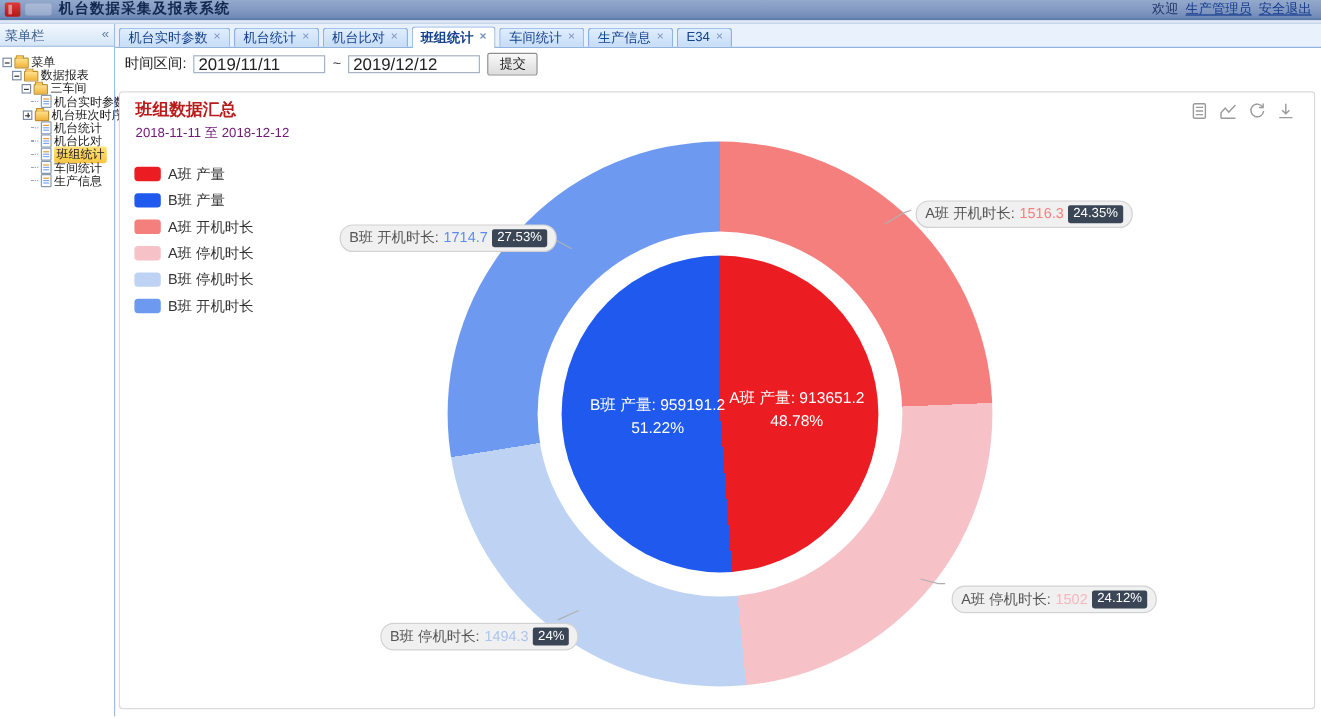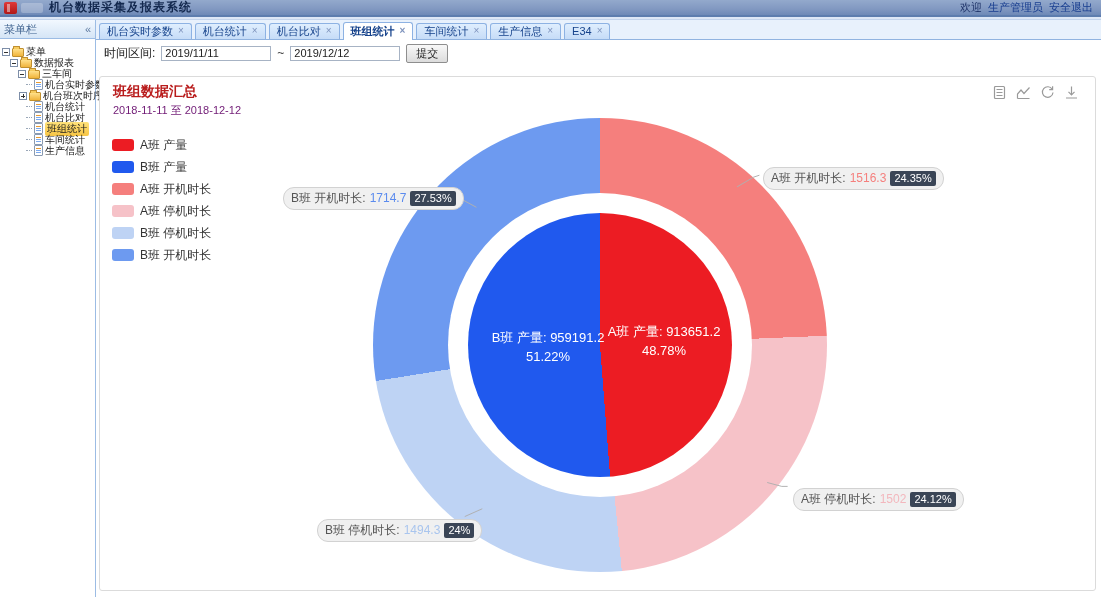--- a/index.html
+++ b/index.html
@@ -8,21 +8,21 @@
 
   
   .app-header { height:17px; background:linear-gradient(180deg,#93a9cc 0%,#8198c1 60%,#6e89b7 100%);
     border-bottom:2px solid #5d7dae; display:flex; align-items:center; padding:0 8px 0 4px; }
   .logo { width:13px; height:12px; background:linear-gradient(180deg,#e03a3a,#b01818);
     border-radius:2px; margin-right:4px; position:relative; }
   .logo::after { content:""; position:absolute; left:3px; top:2px; width:3px; height:8px; background:#f2eded; opacity:.5;}
   .logo-ghost { width:22px; height:10px; background:rgba(255,255,255,.25); border-radius:2px; margin-right:6px;}
   .app-title { font-size:12px; font-weight:bold; color:#13284e; letter-spacing:1px; }
   .header-right { margin-left:auto; font-size:11px; color:#21366b; display:flex; gap:6px; align-items:center;}
-  .header-right a { color:#173d8f; cursor:pointer;text-align:center; }
+  .header-right a { color:#173d8f; text-decoration:underline; cursor:pointer;text-align:center; }
   .header-strip { height:3px; background:#dde7f6; border-bottom:1px solid #c3d4ec; }
 
   
   .main { display:flex; height:577px; }
   .sidebar { width:96px; border-right:1px solid #9cbce4; background:#fff; flex:none; }
   .sidebar-header { height:19px; background:linear-gradient(180deg,#f2f8ff,#d5e5f6);
     border-bottom:1px solid #9cbce4; display:flex; align-items:center; padding:0 4px; }
   .sidebar-title { font-size:11px; color:#3f628f; }
   .collapse-btn { margin-left:auto; font-size:11px; color:#5f7ba2; cursor:pointer; line-height:10px; }
 
@@ -48,21 +48,21 @@
   .tabbar { height:20px; background:#e8f1fc; border-bottom:1px solid #90b3e0;
     display:flex; align-items:flex-end; padding-left:3px; }
   .tab { display:flex; align-items:center; height:16px; padding:0 7px; margin-right:3px;
     border:1px solid #8db2e3; border-bottom:none; border-radius:3px 3px 0 0;
     background:linear-gradient(180deg,#dfeefe,#c6dcf7); color:#15428b; font-size:11px;
     cursor:pointer; white-space:nowrap; }
   .tab.active { background:#fff; height:18px; margin-bottom:-1px; font-weight:bold; }
   .tab-close { margin-left:5px; font-size:10px; color:#7e93bd; cursor:pointer; line-height:10px;}
 
   .filterbar { display:flex; align-items:center; gap:6px; padding:4px 0 12px 8px; font-size:12px; color:#222; background:#fff; }
-  .date-input { width:110px; height:15px; border:1px solid #a7b3c4; font-size:11px; padding:0 3px;
+  .date-input { width:110px; height:15px; border:1px solid #a7b3c4; font-size:14px; padding:0 3px;
     font-family:"Liberation Sans","DejaVu Sans",sans-serif; color:#222;}
   .tilde { color:#444; }
   .submit-btn { font-size:11px; padding:1px 9px; background:linear-gradient(180deg,#f8f8f8,#dcdcdc);
     border:1px solid #8e8e8e; border-radius:2px; color:#222; cursor:pointer;
     font-family:"Liberation Sans","DejaVu Sans",sans-serif;}
 
   
   .chart-panel { position:relative; margin:1px 5px 6px 3px; height:528px;
     border:1px solid #dbdbdb; border-radius:3px; background:#fff; overflow:hidden; }
   .chart-title { position:absolute; left:13px; top:6px; font-size:14px; font-weight:bold; color:#b91c1c; }

